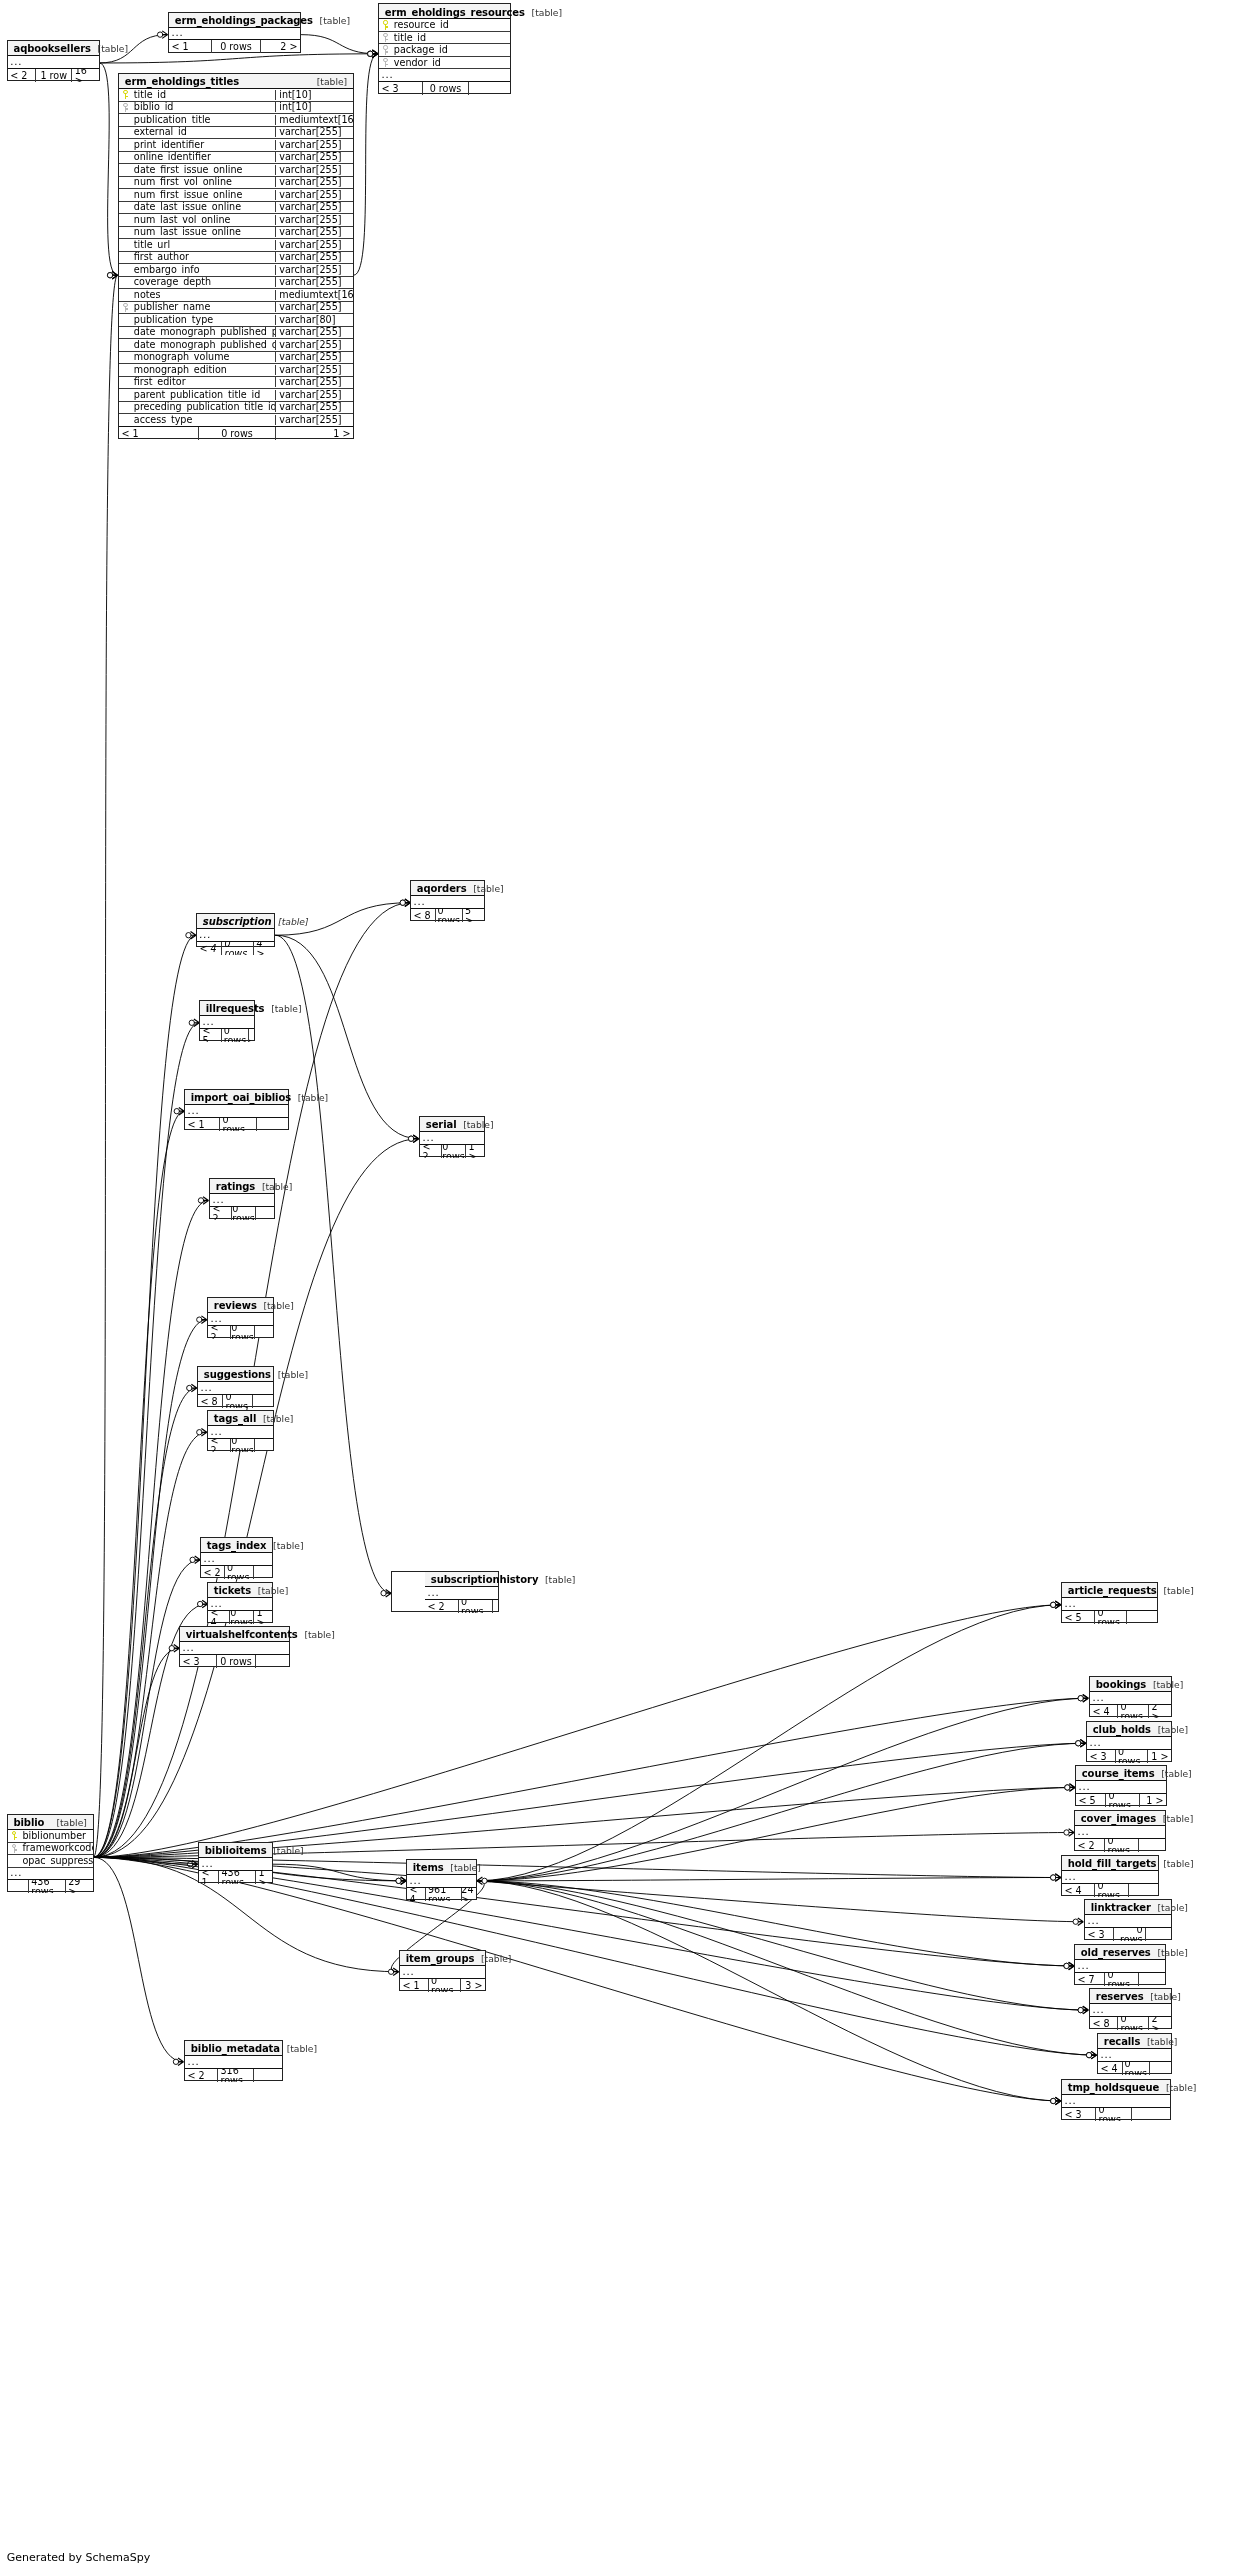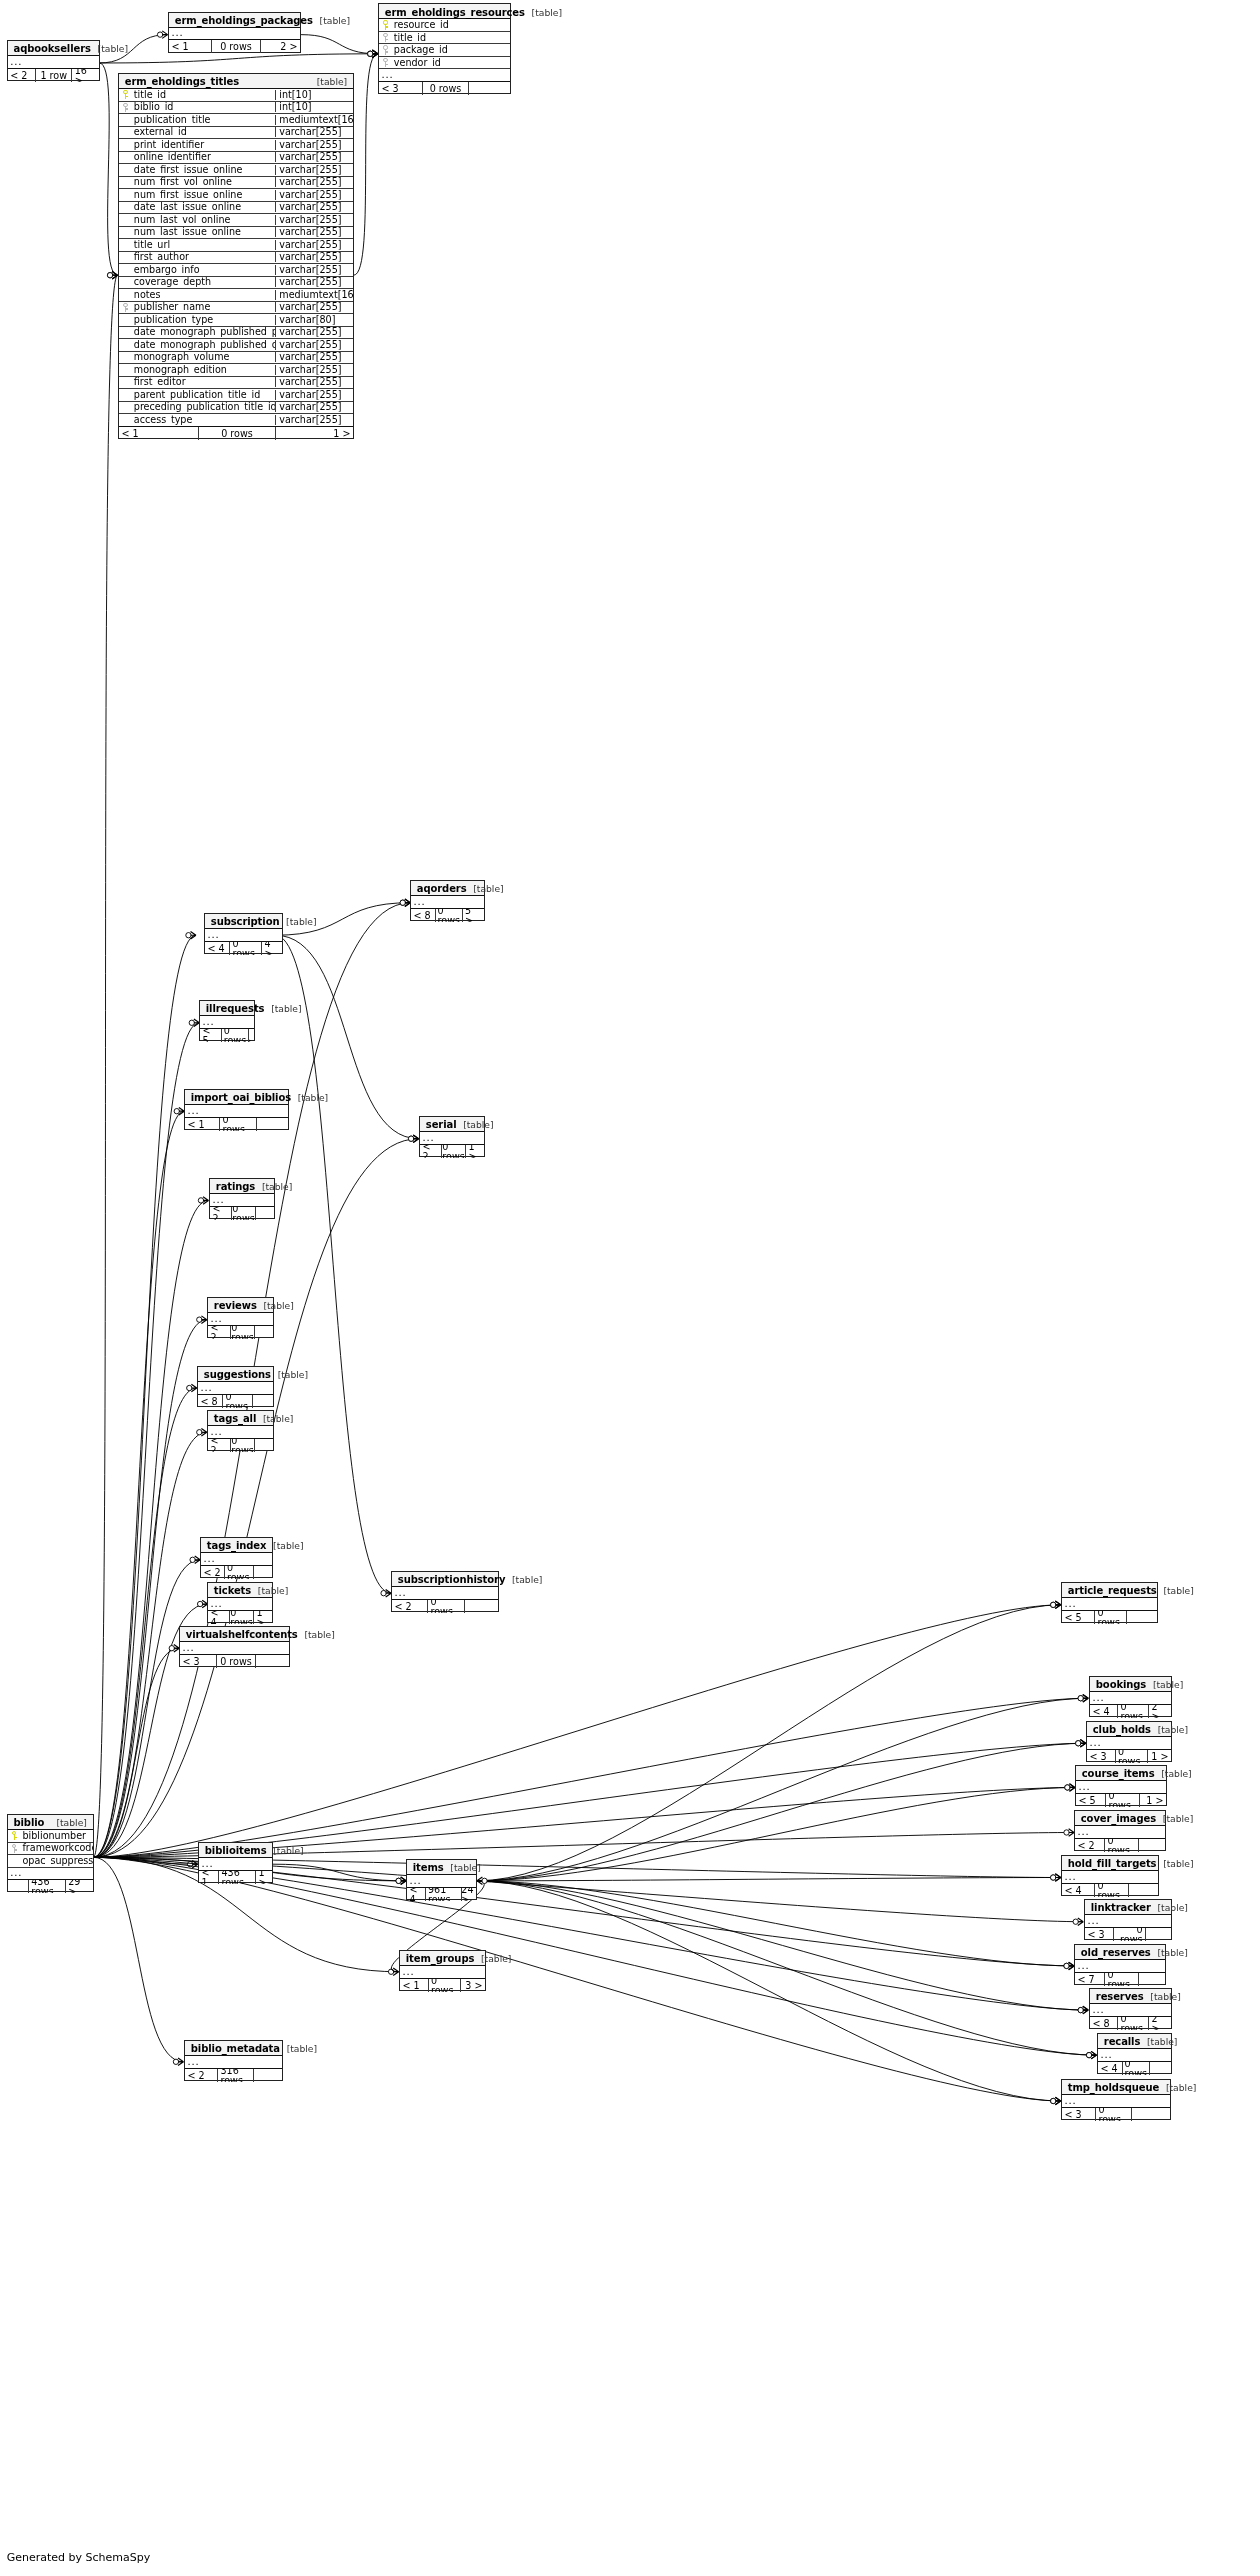--- a/index.html
+++ b/index.html
@@ -651,21 +651,21 @@
           <span class="tname">aqorders</span>
           <span class="ttag">[table]</span>
         </div>
         <div class="ellipsis">...</div>
         <div class="ftr">
           <div class="f-left" style="width:24px">&lt; 8</div>
           <div class="f-mid" style="width:27.5px">0 rows</div>
           <div class="f-right" style="flex:1">5 &gt;</div>
         </div>
       </div>
-      <div class="node" style="left: 204px; top: 913px; width: 79px; height: 41px;">
+      <div class="node" style="left: 196px; top: 913px; width: 79px; height: 34px; font-style: italic;">
         <div class="hdr">
           <span class="tname">subscription</span>
           <span class="ttag">[table]</span>
         </div>
         <div class="ellipsis">...</div>
         <div class="ftr">
           <div class="f-left" style="width:24px">&lt; 4</div>
           <div class="f-mid" style="width:33px">0 rows</div>
           <div class="f-right" style="flex:1">4 &gt;</div>
         </div>
@@ -771,21 +771,21 @@
           <span class="tname">tickets</span>
           <span class="ttag">[table]</span>
         </div>
         <div class="ellipsis">...</div>
         <div class="ftr">
           <div class="f-left" style="width:21px">&lt; 4</div>
           <div class="f-mid" style="width:25px">0 rows</div>
           <div class="f-right" style="flex:1">1 &gt;</div>
         </div>
       </div>
-      <div class="node" style="left: 391px; top: 1571px; width: 108px; height: 41px;">
+      <div class="node" style="left: 391px; top: 1571px; width: 108px; height: 41px; padding-left: 33px;">
         <div class="hdr">
           <span class="tname">subscriptionhistory</span>
           <span class="ttag">[table]</span>
         </div>
         <div class="ellipsis">...</div>
         <div class="ftr">
           <div class="f-left" style="width:35px">&lt; 2</div>
           <div class="f-mid" style="width:38px">0 rows</div>
           <div class="f-right" style="flex:1"></div>
         </div>

